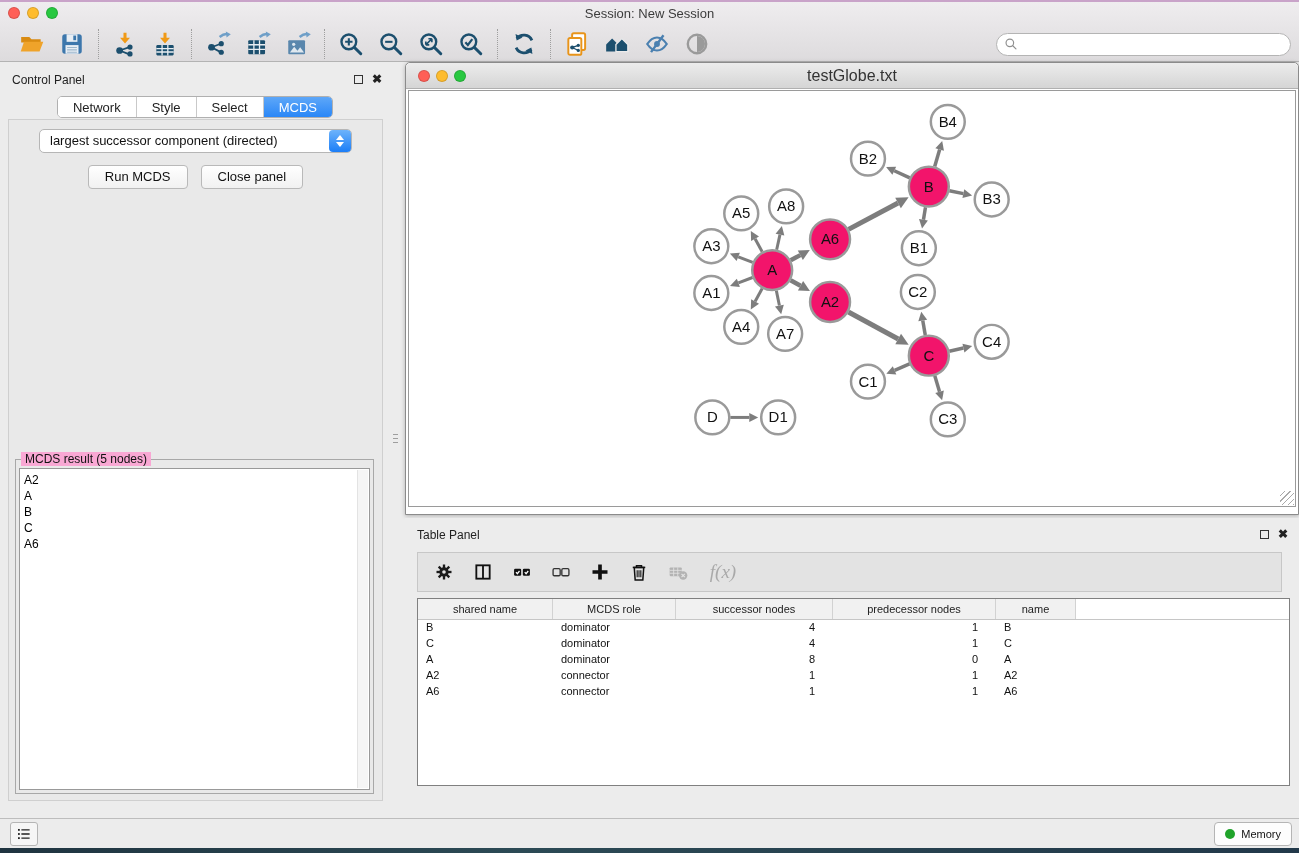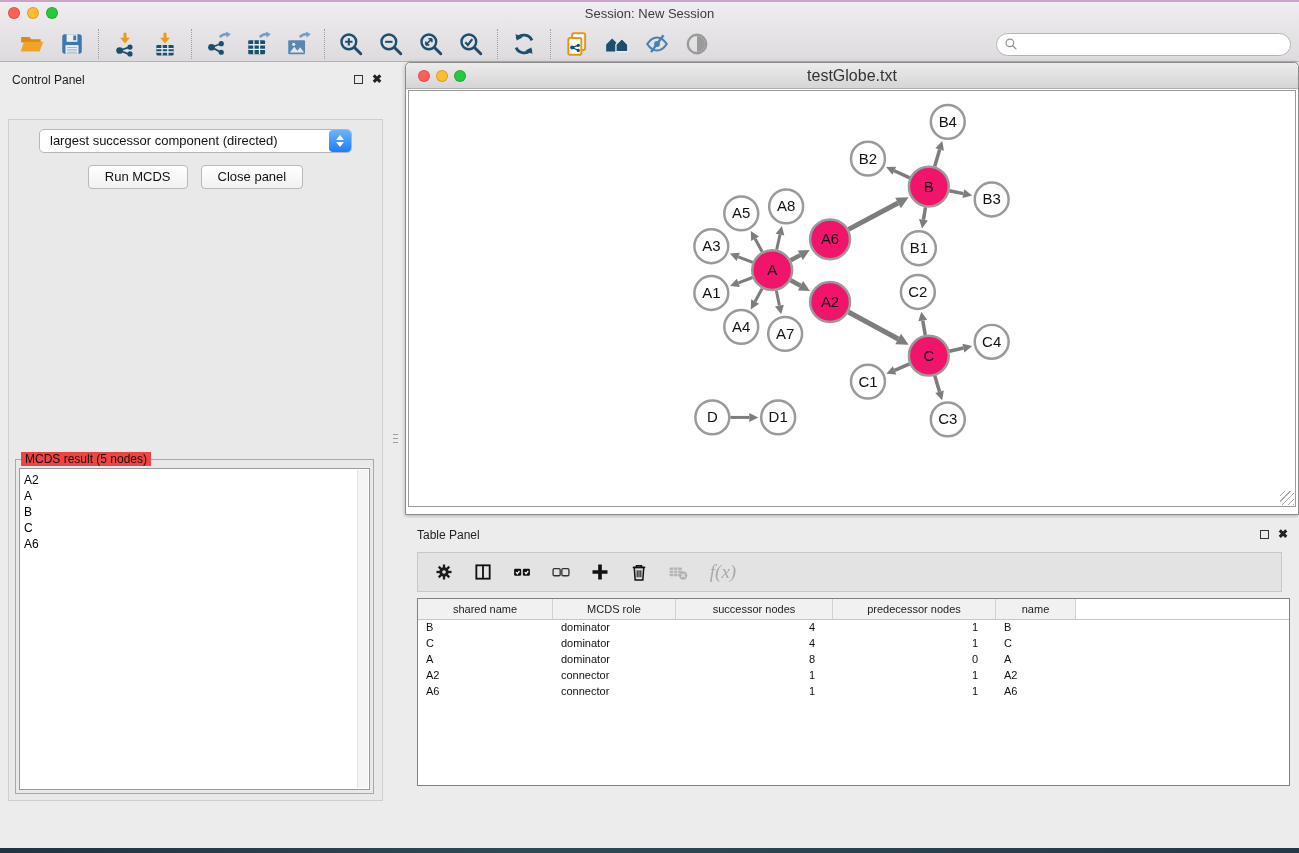--- a/index.html
+++ b/index.html
@@ -37,21 +37,21 @@
   .seg.active{background:linear-gradient(#5ea7f8,#2a87f7);color:#fff;border-right:none;}
   .panel-body{position:absolute;top:56px;left:8px;right:7px;bottom:17px;border:1px solid #cfcfcf;background:#e9e9e9;}
   .opt-label{margin-top:16px;text-align:center;font-size:13px;color:#111;}
   .dropdown{position:relative;margin:9px auto 0;width:313px;height:24px;background:#fff;border:1px solid #b6b6b6;border-radius:5px;font-size:13px;color:#111;line-height:22px;padding-left:10px;}
   .dd-step{position:absolute;top:0px;right:0px;bottom:0px;width:22px;border-radius:4px;background:linear-gradient(#6db3fb,#1c7ef7);display:flex;flex-direction:column;align-items:center;justify-content:center;gap:2px;}
   .dd-step .tri{width:0;height:0;border-left:4px solid transparent;border-right:4px solid transparent;}
   .tri-up{border-bottom:5px solid #fff;} .tri-dn{border-top:5px solid #fff;}
   .btn-row{margin-top:12px;display:flex;justify-content:center;gap:13px;}
   .push-btn{padding:3px 16px;font-size:13px;color:#111;background:linear-gradient(#ffffff,#f1f1f1);border:1px solid #b9b9b9;border-radius:4px;line-height:16px;}
   .result-group{position:absolute;left:6px;right:8px;top:339px;bottom:6px;border:1px solid #a8a8a8;}
-  .result-legend{position:absolute;top:-8px;left:5px;background:#ef4444;padding:0 4px;font-size:12px;color:#111;}
+  .result-legend{position:absolute;top:-8px;left:5px;background:#f9a8d4;padding:0 4px;font-size:12px;color:#111;}
   .result-list{position:absolute;top:8px;left:3px;right:3px;bottom:3px;background:#fff;border:1px solid #999;font-size:12px;line-height:16px;padding:3px 0 0 4px;overflow:hidden;}
   .vtrack{position:absolute;top:1px;right:1px;width:11px;bottom:1px;background:#f5f5f5;border-left:1px solid #e3e3e3;}
   .split-grip{position:absolute;left:392px;top:424px;width:7px;height:28px;display:flex;flex-direction:column;gap:3px;align-items:center;justify-content:center;}
   .split-grip i{width:5px;height:1px;background:#9e9e9e;display:block;}
   
   .net-window{position:absolute;left:405px;top:62px;width:894px;height:453px;background:#fff;border:1px solid #8b8b8b;border-radius:5px 5px 0 0;box-shadow:0 1px 4px rgba(0,0,0,.25);}
   .nw-titlebar{position:relative;height:26px;background:linear-gradient(#ececec,#d5d5d5);border-bottom:1px solid #b0b0b0;border-radius:5px 5px 0 0;text-align:center;font-size:16px;line-height:25px;color:#333;}
   .nw-lights{position:absolute;top:7px;left:12px;display:flex;gap:6px;}
   .nw-canvas{position:absolute;top:27px;left:2px;right:2px;bottom:7px;background:#fff;border:1px solid #9a9a9a;}
   .nw-canvas svg{width:100%;height:100%;display:block;}
@@ -249,20 +249,28 @@
   </div>
 
   <div class="control-panel">
     <div class="panel-header">
       <span class="panel-title">Control Panel</span>
       <span class="win-icons">
         <span class="float-ic"></span>
         <span class="close-ic">✖</span>
       </span>
     </div>
+    <div class="seg-tabs">
+      <div class="seg-group" id="control-tabs">
+          <div class="seg">Network</div>
+          <div class="seg">Style</div>
+          <div class="seg">Select</div>
+          <div class="seg active">MCDS</div>
+        </div>
+    </div>
     <div class="panel-body">
       <div class="dropdown">
         <span>largest successor component (directed)</span>
         <span class="dd-step">
           <i class="tri tri-up"></i>
             <i class="tri tri-dn"></i>
         </span>
       </div>
       <div class="btn-row">
         <button class="push-btn">Run MCDS</button>
@@ -616,15 +624,33 @@
             <div class="td" style="width: 135px;">A6</div>
             <div class="td" style="width: 123px;">connector</div>
             <div class="td r" style="width: 157px;">1</div>
             <div class="td r" style="width: 163px;">1</div>
             <div class="td" style="width: 80px;">A6</div>
           </div>
         </div>
     </div>
   </div>
 
+  <div class="status-bar">
+    <div class="list-btn">
+      <svg viewBox="0 0 24 24">
+        <g stroke="#222" stroke-width="1.8">
+            <path d="M8.5 6.5h11M8.5 12h11M8.5 17.5h11"></path>
+          </g>
+        <g fill="#222">
+            <rect x="4" y="5.3" width="2.4" height="2.4"></rect>
+            <rect x="4" y="10.8" width="2.4" height="2.4"></rect>
+            <rect x="4" y="16.3" width="2.4" height="2.4"></rect>
+          </g>
+      </svg>
+    </div>
+    <div class="memory-btn">
+      <span class="mem-dot"></span>
+      <span>Memory</span>
+    </div>
+  </div>
 
   <div class="wall-bottom"></div>
 </div>
 
 </body></html>

